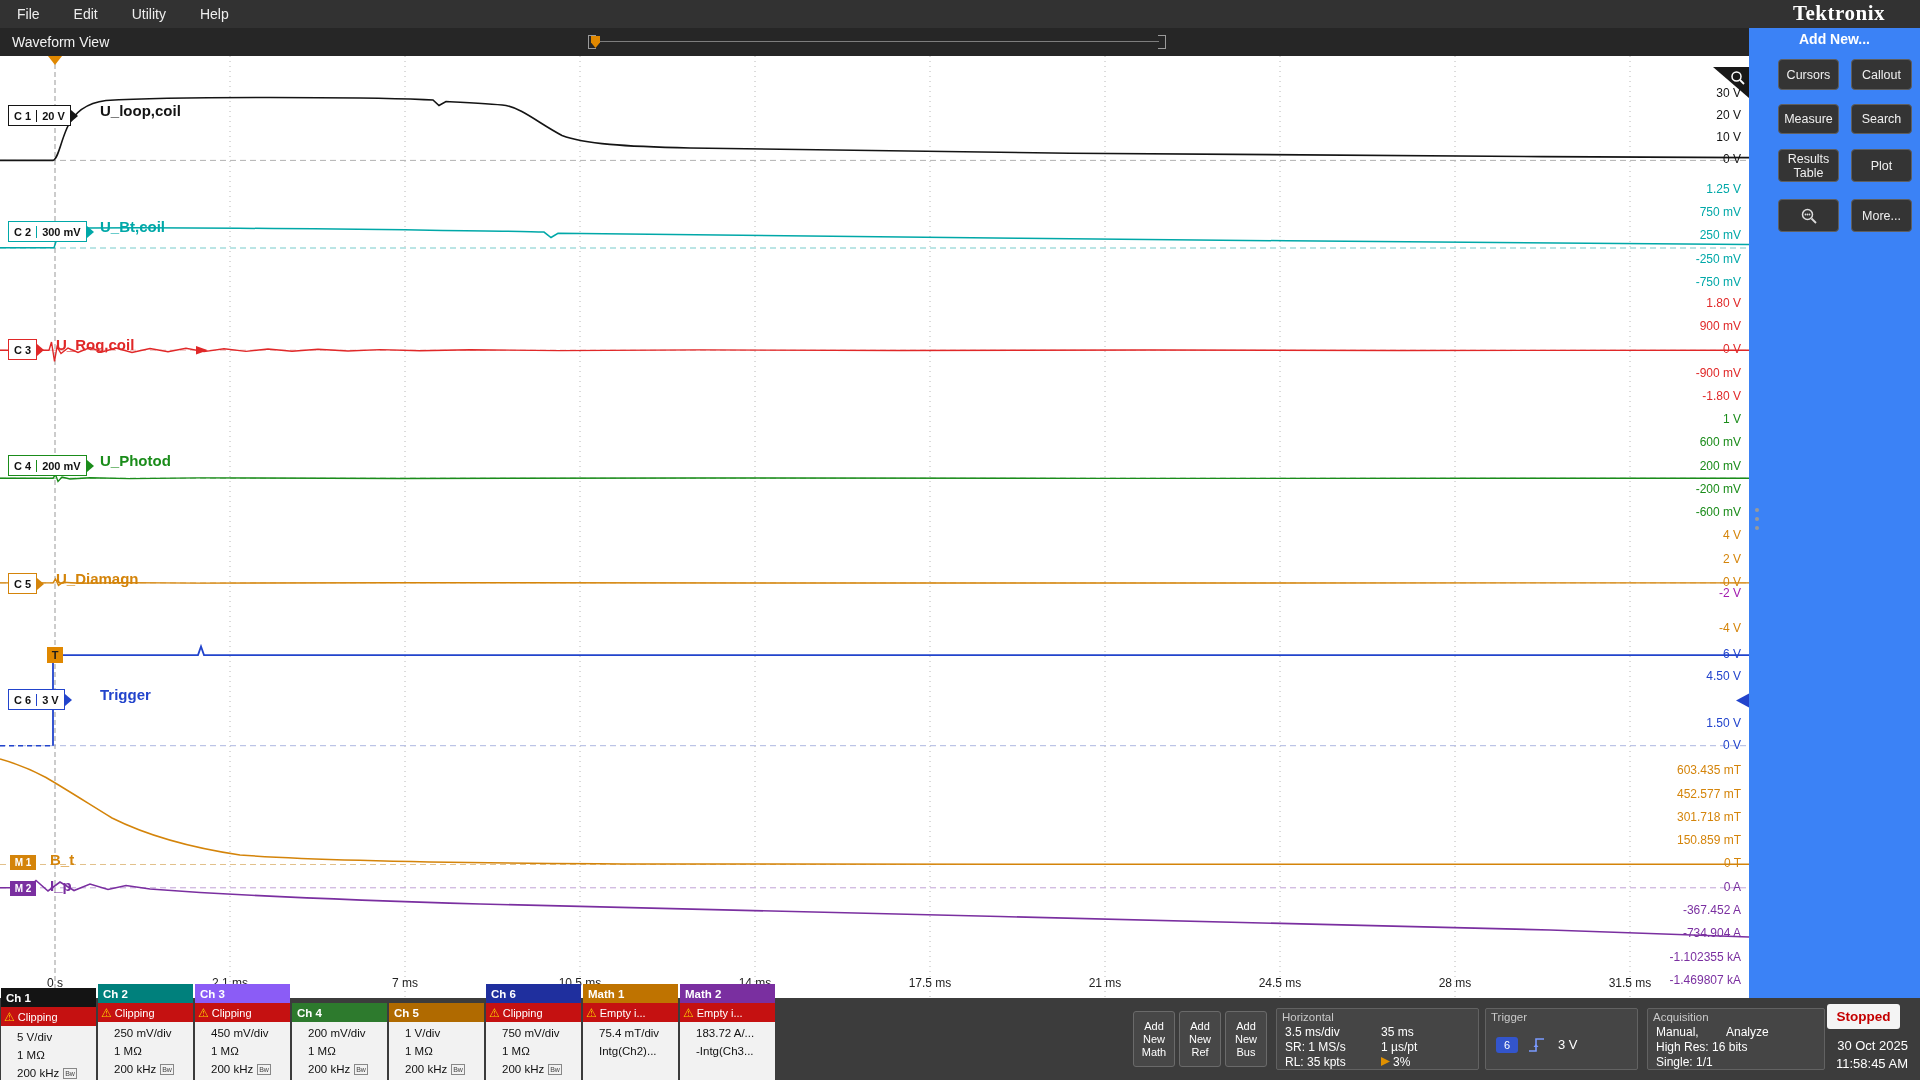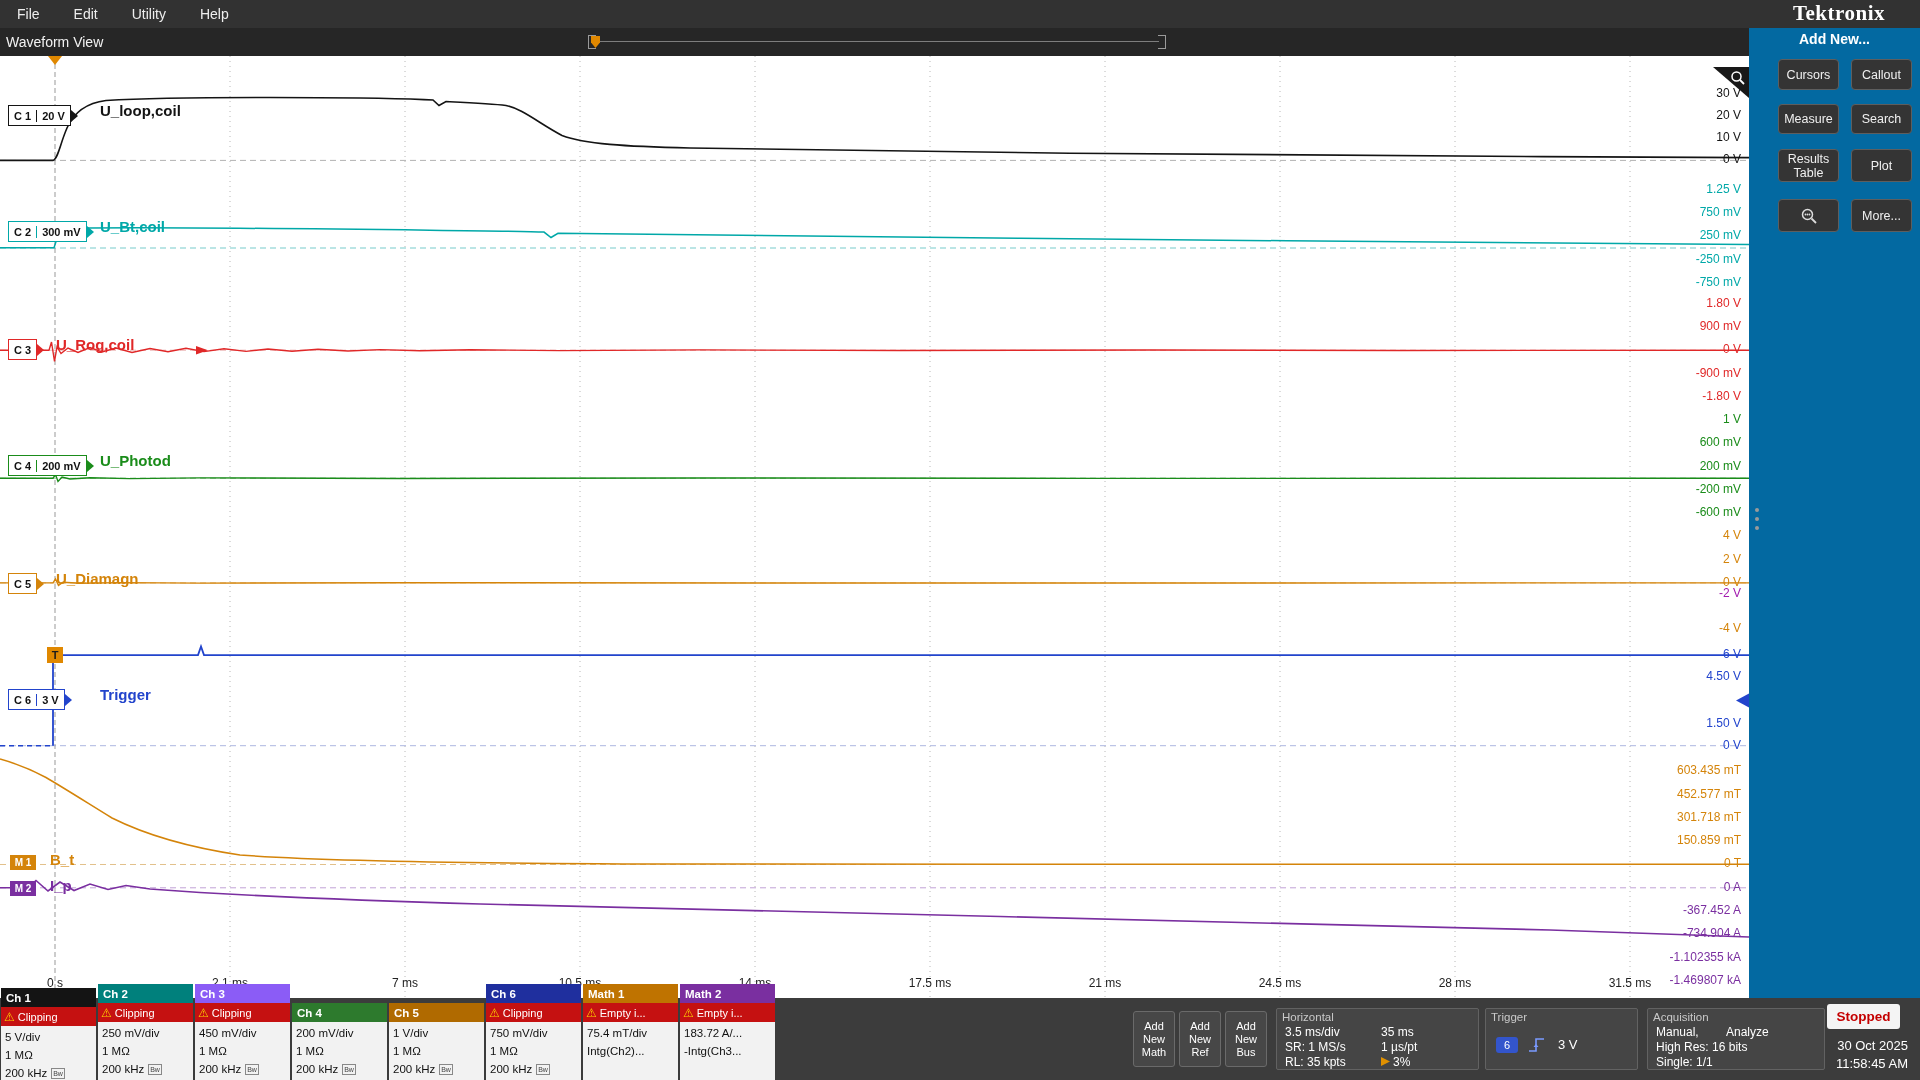--- a/index.html
+++ b/index.html
@@ -8,21 +8,21 @@
   
   #menubar{position:absolute;left:0;top:0;width:1920px;height:28px;background:#323232;
     display:flex;align-items:center;color:#eee;font-size:14px;z-index:30}
   .menuitem{padding:0 17px;height:28px;display:flex;align-items:center;cursor:pointer}
   #logo{position:absolute;right:35px;top:1px;color:#fff;font-size:21px;font-weight:bold;
     letter-spacing:.5px;font-family:"Liberation Serif",serif}
 
   
   #main{position:absolute;left:0;top:28px;width:1749px;height:970px;background:#fff}
   #titlebar{position:absolute;left:0;top:0;width:1749px;height:28px;background:#262626;
-    color:#f2f2f2;font-size:14px;display:flex;align-items:center;padding-left:6px;box-sizing:border-box}
+    color:#f2f2f2;font-size:14px;display:flex;align-items:center;padding-left:12px;box-sizing:border-box}
   .ovw{position:absolute;left:588px;top:7px;width:578px;height:14px}
   .ovl,.ovr{position:absolute;top:0;width:7px;height:12px;border:1px solid #9a9a9a}
   .ovl{left:0;border-right:none}
   .ovr{right:0;border-left:none}
   .ovline{position:absolute;left:7px;right:7px;top:6px;height:1px;background:#7d7d7d}
   .ovmark{position:absolute;left:3px;top:1px;width:9px;height:12px;background:#e08800;
     clip-path:polygon(0 0,100% 0,100% 55%,50% 100%,0 55%)}
 
   #plot{position:absolute;left:0;top:28px;width:1749px;height:942px;background:#fff}
   #wavesvg{position:absolute;left:0;top:0}
@@ -39,37 +39,37 @@
     display:flex;align-items:center;justify-content:center;z-index:5;cursor:pointer}
   .trigtop{position:absolute;left:48px;top:0;width:0;height:0;z-index:6;
     border-left:7px solid transparent;border-right:7px solid transparent;border-top:9px solid #e08800}
   .tmark{position:absolute;left:47px;top:591px;width:16px;height:16px;background:#e08800;color:#1c1c1c;
     font-weight:bold;font-size:11px;display:flex;align-items:center;justify-content:center;z-index:6;cursor:pointer}
   #zoomcorner{position:absolute;left:1713px;top:11px;width:36px;height:31px;background:#181818;
     clip-path:polygon(0 0,100% 0,100% 100%);z-index:7;cursor:pointer}
   #zoomcorner svg{position:absolute;right:3px;top:3px}
 
   
-  #sidebar{position:absolute;left:1749px;top:28px;width:171px;height:970px;background:#0369a1;z-index:20}
+  #sidebar{position:absolute;left:1749px;top:28px;width:171px;height:970px;background:#3b82f6;z-index:20}
   #addnew{position:absolute;left:0;top:3px;width:171px;text-align:center;color:#fff;
     font-weight:bold;font-size:14px}
   .sbtn{position:absolute;background:#343434;border:1px solid #5e5e5e;border-radius:4px;color:#f0f0f0;
     font-size:12.5px;display:flex;align-items:center;justify-content:center;text-align:center;
     cursor:pointer;line-height:14px}
   .dots{position:absolute;left:6px;top:480px;width:4px}
   .dots i{display:block;width:4px;height:4px;border-radius:50%;background:#9a9a9a;margin-bottom:5px}
 
   
   #bottombar{position:absolute;left:0;top:998px;width:1920px;height:82px;background:#3c3c3c;z-index:25}
   .badge{position:absolute;bottom:0;width:95px;display:flex;flex-direction:column;cursor:pointer}
   .bhead{height:19px;color:#fff;font-size:11.5px;font-weight:bold;display:flex;align-items:center;padding-left:5px}
   .bwarn{height:19px;background:#c51111;color:#fff;font-size:11px;display:flex;align-items:center;
     gap:3px;padding-left:3px}
   .bwarn .wicon{color:#ffd400;font-size:12px;line-height:12px}
-  .bbody{flex:1;background:#f2f2f2;color:#111;font-size:11.5px;padding:2px 4px;line-height:18px;white-space:nowrap;overflow:hidden}
+  .bbody{flex:1;background:#f2f2f2;color:#111;font-size:11.5px;padding:2px 16px;line-height:18px;white-space:nowrap;overflow:hidden}
   .bw{display:inline-block;border:1px solid #888;font-size:7px;padding:0 1px;margin-left:4px;
     color:#444;line-height:9px;vertical-align:1px}
   .addbtn{position:absolute;top:13px;width:40px;height:54px;background:#474747;border:1px solid #6a6a6a;
     border-radius:3px;color:#fff;font-size:11px;line-height:13px;display:flex;flex-direction:column;
     align-items:center;justify-content:center;cursor:pointer}
   .panel{position:absolute;top:10px;height:62px;background:#454545;border:1px solid #626262;
     border-radius:2px;box-sizing:border-box;cursor:pointer}
   .ptitle{position:absolute;left:5px;top:2px;font-size:11.5px;color:#c9c9c9}
   .ptext{position:absolute;font-size:12px;color:#fff;white-space:nowrap}
   .srcbadge{position:absolute;left:10px;top:28px;width:22px;height:16px;background:#3355cc;border-radius:3px;

